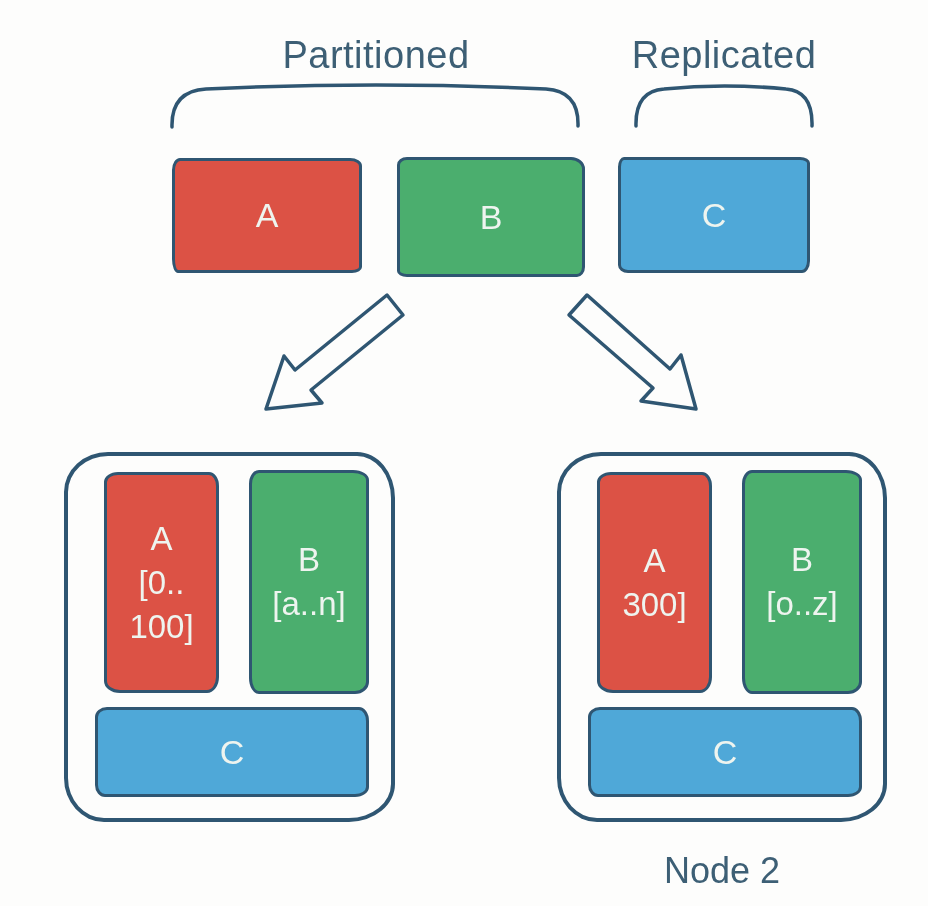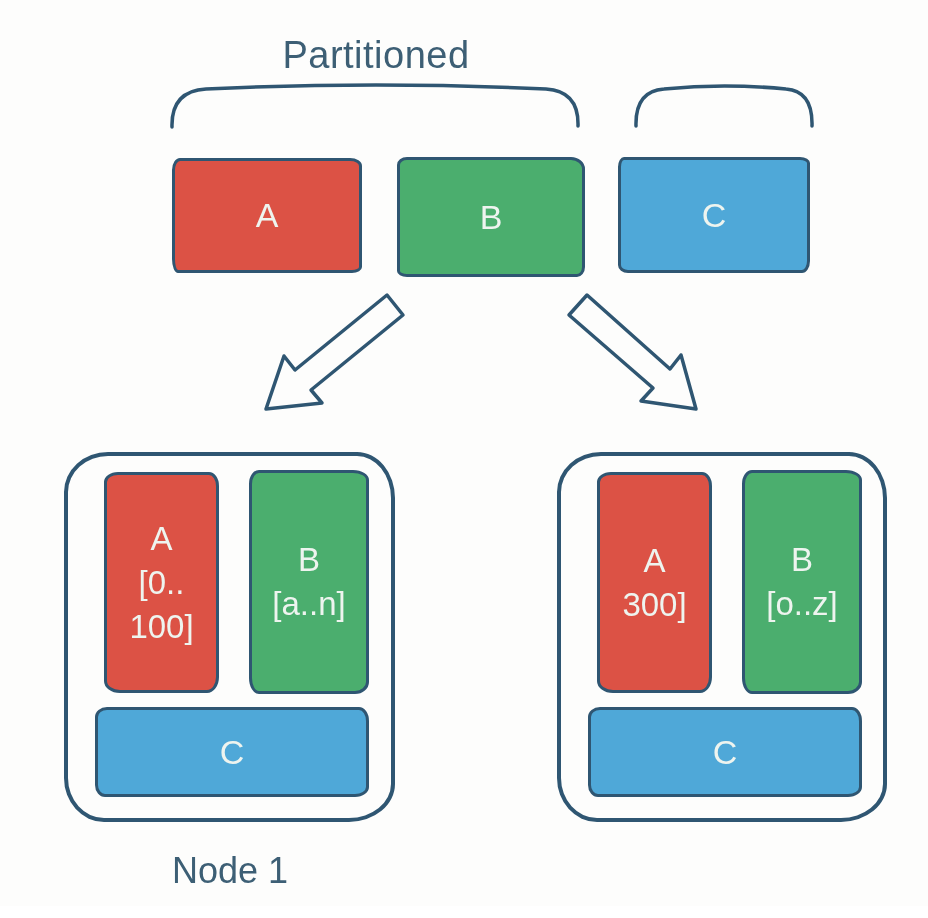--- a/index.html
+++ b/index.html
@@ -137,20 +137,21 @@
 <div class="canvas">
 
   <svg class="sketch-layer" viewBox="0 0 928 918">
     <path class="stroke" d="M 172 127 Q 171 91 206 89 Q 376 81 546 89 Q 579 91 578 126"></path>
     <path class="stroke" d="M 636 126 Q 635 91 664 89 Q 724 83 786 89 Q 813 91 812 126"></path>
     <polygon class="arrow" points="403,315 311,390 322,403 266,409 284,356 295,370 387,295"></polygon>
     <polygon class="arrow" points="569,315 653,388 641,401 696,409 681,355 670,369 587,295"></polygon>
   </svg>
 
   <div class="top-label partitioned">Partitioned</div>
+  <div class="top-label replicated">Replicated</div>
 
   <div class="table-box box-a">
     <span>A</span>
   </div>
   <div class="table-box box-b">
     <span>B</span>
   </div>
   <div class="table-box box-c">
     <span>C</span>
   </div>
@@ -177,15 +178,15 @@
     </div>
     <div class="part part-b">
       <span>B</span>
       <span>[o..z]</span>
     </div>
     <div class="part part-c">
       <span>C</span>
     </div>
   </div>
 
-  <div class="node-label n1">Node 1</div>
+  <div class="node-label n2">Node 2</div>
 
 </div>
 
 </body></html>

